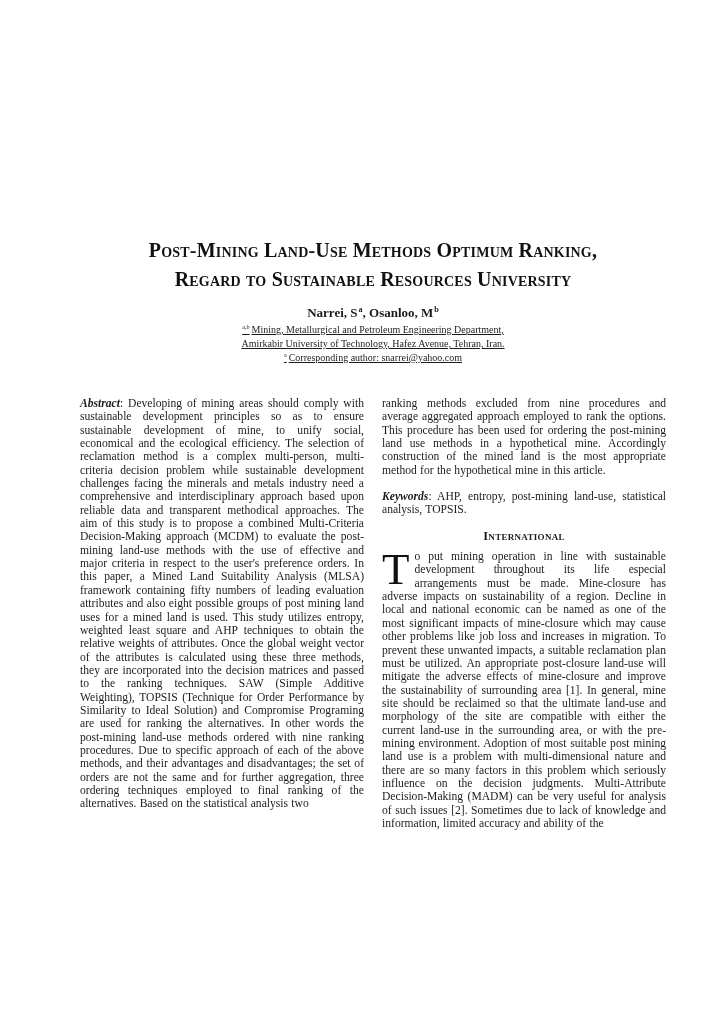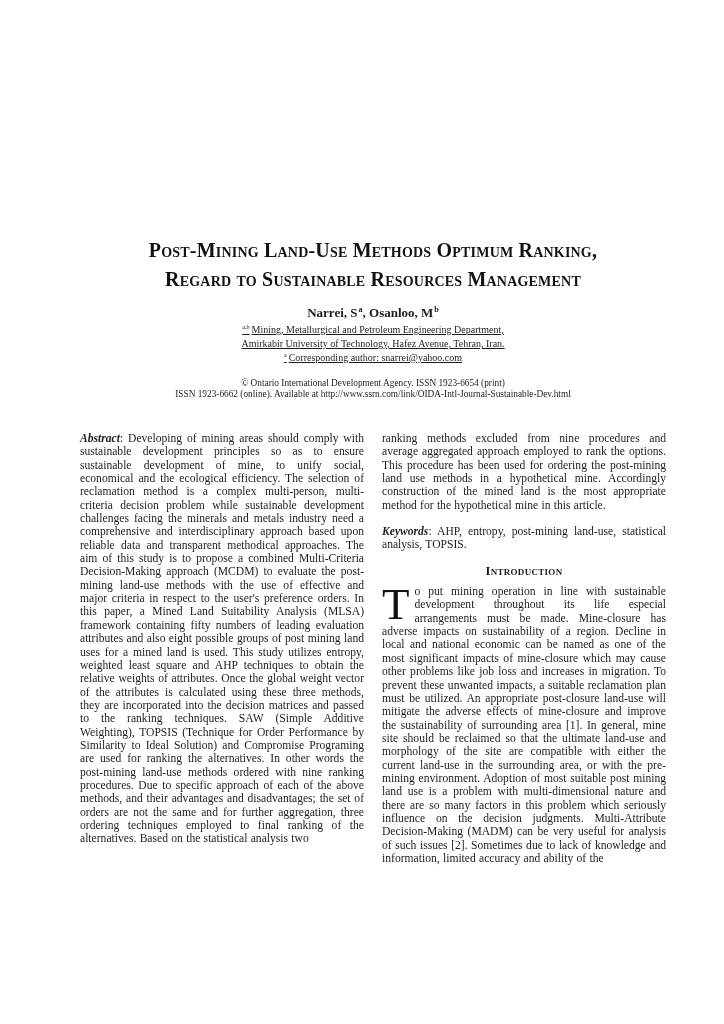--- a/index.html
+++ b/index.html
@@ -90,46 +90,42 @@
   }
 </style>
 </head>
 <body>
 
 <div class="page">
   <div class="content">
 
     <h1 class="paper-title">
       <span class="tl">Post-Mining Land-Use Methods Optimum Ranking,</span>
-      <span class="tl">Regard to Sustainable Resources Management</span>
+      <span class="tl">Regard to Sustainable Resources University</span>
     </h1>
 
     <div class="authors"><span>Narrei, S</span><sup>a</sup><span>, </span><span>Osanloo, M</span><sup>b</sup></div>
 
     <div class="affiliation">
       <div><sup>a,b</sup><span>Mining, Metallurgical and Petroleum Engineering Department,</span></div>
       <div>Amirkabir University of Technology, Hafez Avenue, Tehran, Iran.</div>
       <div><sup>a</sup><span>Corresponding author: snarrei@yahoo.com</span></div>
     </div>
 
-    <div class="imprint">
-      <div>© Ontario International Development Agency. ISSN 1923-6654 (print)</div>
-      <div>ISSN 1923-6662 (online). Available at http://www.ssrn.com/link/OIDA-Intl-Journal-Sustainable-Dev.html</div>
-    </div>
 
     <div class="columns">
       <div class="col">
         <p class="para"><span class="lead">Abstract</span><span>: </span><span>Developing of mining areas should comply with sustainable development principles so as to ensure sustainable development of mine, to unify social, economical and the ecological efficiency. The selection of reclamation method is a complex multi-person, multi-criteria decision problem while sustainable development challenges facing the minerals and metals industry need a comprehensive and interdisciplinary approach based upon reliable data and transparent methodical approaches. The aim of this study is to propose a combined Multi-Criteria Decision-Making approach (MCDM) to evaluate the post-mining land-use methods with the use of effective and major criteria in respect to the user's preference orders. In this paper, a Mined Land Suitability Analysis (MLSA) framework containing fifty numbers of leading evaluation attributes and also eight possible groups of post mining land uses for a mined land is used. This study utilizes entropy, weighted least square and AHP techniques to obtain the relative weights of attributes. Once the global weight vector of the attributes is calculated using these three methods, they are incorporated into the decision matrices and passed to the ranking techniques. SAW (Simple Additive Weighting), TOPSIS (Technique for Order Performance by Similarity to Ideal Solution) and Compromise Programing are used for ranking the alternatives. In other words the post-mining land-use methods ordered with nine ranking procedures. Due to specific approach of each of the above methods, and their advantages and disadvantages; the set of orders are not the same and for further aggregation, three ordering techniques employed to final ranking of the alternatives. Based on the statistical analysis two</span></p>
       </div>
 
       <div class="col">
         <p class="para"><span>ranking methods excluded from nine procedures and average aggregated approach employed to rank the options. This procedure has been used for ordering the post-mining land use methods in a hypothetical mine. Accordingly construction of the mined land is the most appropriate method for the hypothetical mine in this article.</span></p>
 
         <p class="para keywords"><span class="lead">Keywords</span><span>: </span><span>AHP, entropy, post-mining land-use, statistical analysis, TOPSIS.</span></p>
 
-        <h2 class="section">Introduction</h2>
+        <h2 class="section">International</h2>
 
         <p class="para intro"><span class="dropcap">T</span><span>o put mining operation in line with sustainable development throughout its life especial arrangements must be made. Mine-closure has adverse impacts on sustainability of a region. Decline in local and national economic can be named as one of the most significant impacts of mine-closure which may cause other problems like job loss and increases in migration. To prevent these unwanted impacts, a suitable reclamation plan must be utilized. An appropriate post-closure land-use will mitigate the adverse effects of mine-closure and improve the sustainability of surrounding area [1]. In general, mine site should be reclaimed so that the ultimate land-use and morphology of the site are compatible with either the current land-use in the surrounding area, or with the pre-mining environment. Adoption of most suitable post mining land use is a problem with multi-dimensional nature and there are so many factors in this problem which seriously influence on the decision judgments. Multi-Attribute Decision-Making (MADM) can be very useful for analysis of such issues [2]. Sometimes due to lack of knowledge and information, limited accuracy and ability of the</span></p>
       </div>
     </div>
 
   </div>
 </div>
 
 </body></html>

